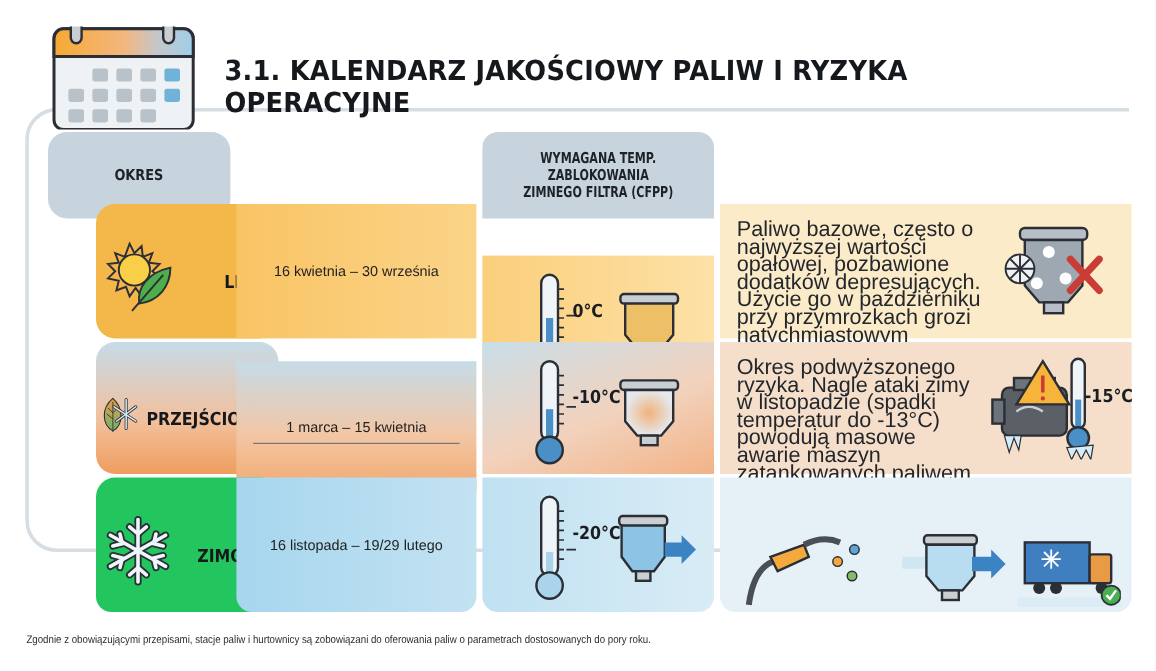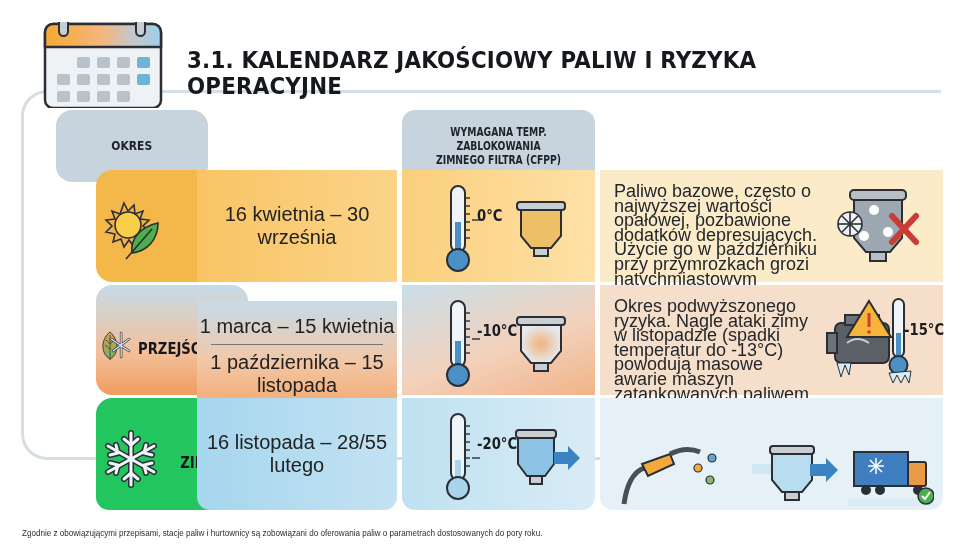--- a/index.html
+++ b/index.html
@@ -14,49 +14,49 @@
   .title { position: absolute; left: 187px; top: 47px; font-size: 23px; font-weight: 700;
     letter-spacing: 0.2px; color: #15181c; font-family: "DejaVu Sans", sans-serif; transform: scaleX(0.93); transform-origin: left; }
 
   .table { position: absolute; left: 40px; top: 110px; width: 903px; height: 400px; }
   .hdr { position: absolute; top: 0; height: 72px; background: #c8d4dd; border-radius: 13px 13px 0 0;
     display: flex; align-items: center; justify-content: center; text-align: center;
     font-weight: 700; font-size: 12.5px; line-height: 14px; color: #1d2228; font-family: "DejaVu Sans", sans-serif; transform-origin: center; }
   .hdr span { display: inline-block; transform: scaleX(0.86); }
   .cell { position: absolute; display: flex; align-items: center; justify-content: center; text-align: center; }
 
-  .c1 { left: 16px; width: 152px; border-radius: 16px; }
+  .c1 { left: 0; width: 152px; border-radius: 16px; }
   .c2 { left: 157px; width: 200px; }
   .c3 { left: 362px; width: 193px; }
   .c4 { left: 560px; width: 343px; }
 
   .r1 { top: 60px; height: 112px; }
   .r2 { top: 175px; height: 110px; }
   .r3 { top: 288px; height: 112px; }
 
   .r1.c1 { background: #f4b749; }
   .r1.c2 { background: linear-gradient(90deg, #f9c464, #fbd489); }
-  .r1.c3 { background: linear-gradient(90deg, #fbcf7b, #fde1a7); }
+  .r1.c3 { background: linear-gradient(90deg, #fbcf7b, #fde1a7); margin-top: 43px; }
   .r1.c4 { background: #fbebc9; }
 
   .r2.c1 { background: linear-gradient(180deg, #c6dbe8 0%, #f2c09c 60%, #ef9d5e 100%); }
   .r2.c2 { background: linear-gradient(180deg, #c6dbe8 0%, #f2c7a6 55%, #f2a86d 100%); margin-top: 16px; }
   .r2.c3 { background: linear-gradient(160deg, #c9dee9 0%, #f2d2bd 55%, #f2b387 100%); text-decoration: underline; }
   .r2.c4 { background: #f6dfca; }
 
   .r3.c1 { background: #22c55e; border-bottom-left-radius: 13px; }
   .r3.c2 { background: linear-gradient(90deg, #a6d6ee, #c3e2f2); border-bottom-left-radius: 13px; border-bottom-right-radius: 13px; }
   .r3.c3 { background: linear-gradient(90deg, #bfe1f1, #d9ecf6); border-bottom-left-radius: 13px; border-bottom-right-radius: 13px; }
   .r3.c4 { background: #e6f1f7; border-bottom-right-radius: 13px; border-bottom-left-radius: 13px; }
 
   .period { flex-direction: row; justify-content: space-between; padding-top: 10px; margin-left: 40px; }
   .period-icon { width: 70px; height: 60px; }
   .period-label { font-weight: 700; font-size: 15px; margin-top: 8px; font-family: "DejaVu Sans", sans-serif; transform: scaleX(0.88); color: #15181c; }
 
-  .date-text { font-size: 20px; color: #222; font-family: "Liberation Sans", sans-serif; }
+  .date-text { font-size: 12px; color: #222; font-family: "Liberation Sans", sans-serif; }
   .dates-two { flex-direction: column; }
   .dates-two .date-text { padding: 6px 0; }
   .dates-two .sep { width: 172px; height: 1px; background: #7c7470; }
 
   .temp-wrap { position: relative; width: 100%; height: 100%; }
   .thermo { position: absolute; left: 40px; top: 14px; width: 40px; height: 90px; }
   .temp-label { position: absolute; left: 75px; top: 37px; font-weight: 700; font-size: 15px; font-family: "DejaVu Sans", sans-serif; transform: scaleX(0.88); transform-origin: left; color: #1a1d21; }
   .filter { position: absolute; left: 113px; top: 30px; width: 52px; height: 60px; }
 
   .risk { justify-content: flex-start; align-items: flex-start; padding: 0; }
@@ -202,21 +202,20 @@
           <line x1="50" y1="6" x2="50" y2="54"></line>
           <line x1="30" y1="18" x2="66" y2="42"></line>
           <line x1="66" y1="18" x2="34" y2="42"></line>
         </g>
     </svg>
     <div class="period-label">PRZEJŚCIOWY</div>
   </div>
   <div class="cell r2 c2 dates-two">
     <span class="date-text">1 marca – 15 kwietnia</span>
     <div class="sep"></div>
-    <span class="date-text">1 października – 15 listopada</span>
   </div>
   <div class="cell r2 c3">
     <div class="temp-wrap">
       <svg class="thermo" viewBox="0 0 40 90">
         <rect x="9" y="2" width="14" height="66" rx="7" fill="#eef4f8" stroke="#2b2f35" stroke-width="2"></rect>
         <rect x="13" y="42" width="6" height="30" fill="#4b8fc7"></rect>
         <circle cx="16" cy="76" r="11" fill="#4b8fc7" stroke="#2b2f35" stroke-width="2"></circle>
         <g stroke="#2b2f35" stroke-width="1.4">
             <line x1="23" y1="14" x2="28" y2="14"></line>
             <line x1="23" y1="22" x2="28" y2="22"></line>
@@ -283,21 +282,21 @@
           <polyline points="28,50 35,44 42,50"></polyline>
         <polyline points="14,26 22,24 20,16"></polyline>
           <polyline points="56,34 48,36 50,44"></polyline>
         <polyline points="56,26 48,24 50,16"></polyline>
           <polyline points="14,34 22,36 20,44"></polyline>
       </g>
     </svg>
     <div class="period-label">ZIMOWY</div>
   </div>
   <div class="cell r3 c2">
-    <span class="date-text">16 listopada – 28/55 lutego</span>
+    <span class="date-text">16 listopada – 19/29 lutego</span>
   </div>
   <div class="cell r3 c3">
     <div class="temp-wrap">
       <svg class="thermo" viewBox="0 0 40 90">
         <rect x="9" y="2" width="14" height="66" rx="7" fill="#eef4f8" stroke="#2b2f35" stroke-width="2"></rect>
         <rect x="13" y="48" width="6" height="24" fill="#a9d4ec"></rect>
         <circle cx="16" cy="76" r="11" fill="#a9d4ec" stroke="#2b2f35" stroke-width="2"></circle>
         <g stroke="#2b2f35" stroke-width="1.4">
             <line x1="23" y1="14" x2="28" y2="14"></line>
             <line x1="23" y1="22" x2="28" y2="22"></line>

